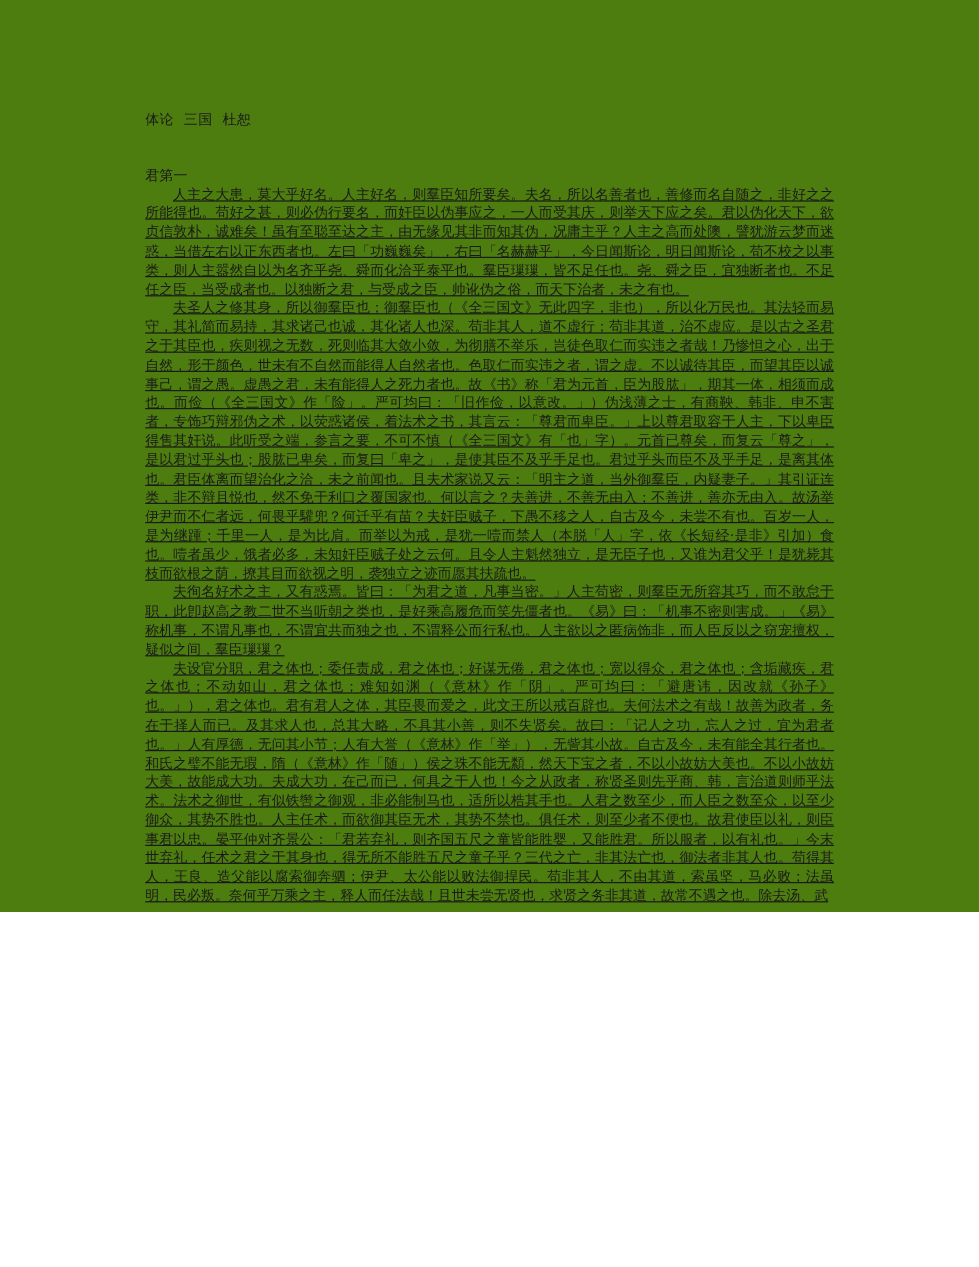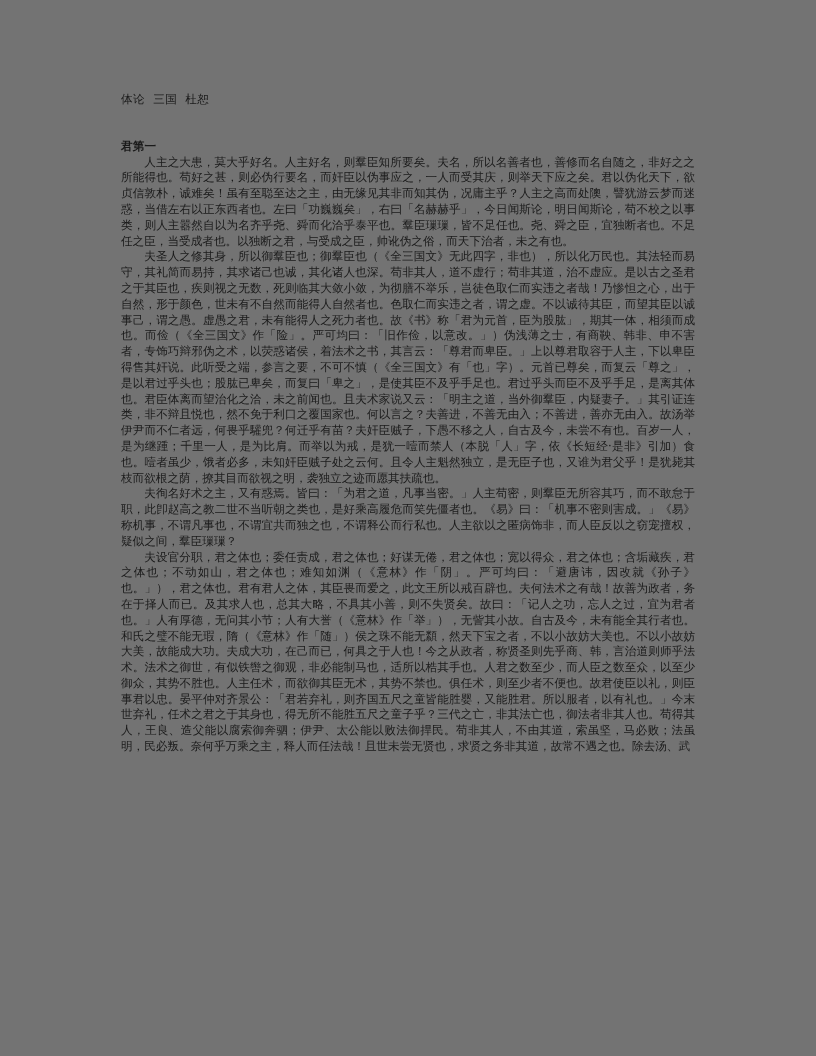--- a/index.html
+++ b/index.html
@@ -3,22 +3,22 @@
 <meta charset="utf-8">
 <style>
   html, body {
     margin: 0;
     padding: 0;
     background: #ffffff;
   }
   .page {
     position: relative;
     width: 816px;
-    height: 1056px;
-    background: #737373;
+    height: 760px;
+    background: #4d7c0f;
     overflow: hidden;
     box-sizing: border-box;
   }
   .content {
     position: absolute;
     left: 121px;
     top: 92px;
     width: 574px;
   }
   .doc-title {
@@ -30,33 +30,33 @@
     white-space: pre;
     margin: 0 0 31px 0;
   }
   .section-heading {
     font-family: "DejaVu Serif", "Liberation Serif", serif;
     font-size: 11.6px;
     line-height: 15.8px;
     color: #1a1a1a;
     margin: 0 0 0 0;
     letter-spacing: 0.2px;
-    font-weight: bold;
   }
   .para {
     font-family: "DejaVu Serif", "Liberation Serif", serif;
     font-size: 11.6px;
     line-height: 15.8px;
     color: #1a1a1a;
     margin: 0;
     text-align: justify;
     text-justify: inter-character;
     text-indent: 2em;
     word-break: break-all;
     letter-spacing: 0.02px;
+    text-decoration: underline;
   }
 </style>
 </head>
 <body>
 
 <div class="page">
   <div class="content">
 
     <div class="doc-title">体论  三国  杜恕</div>
 

